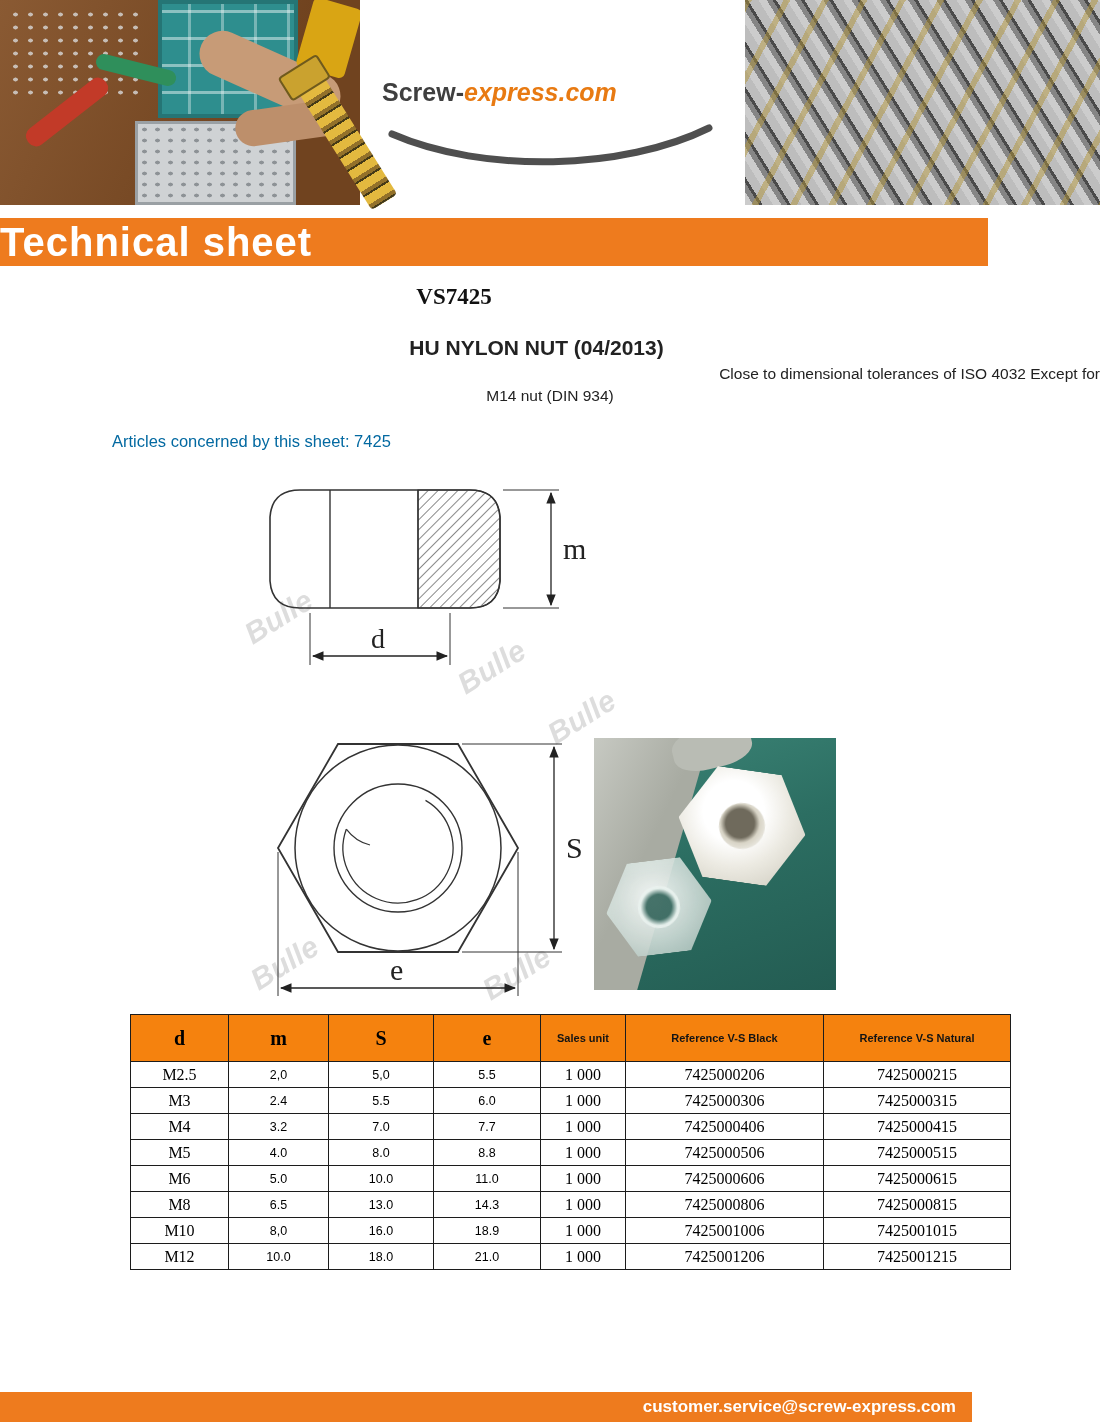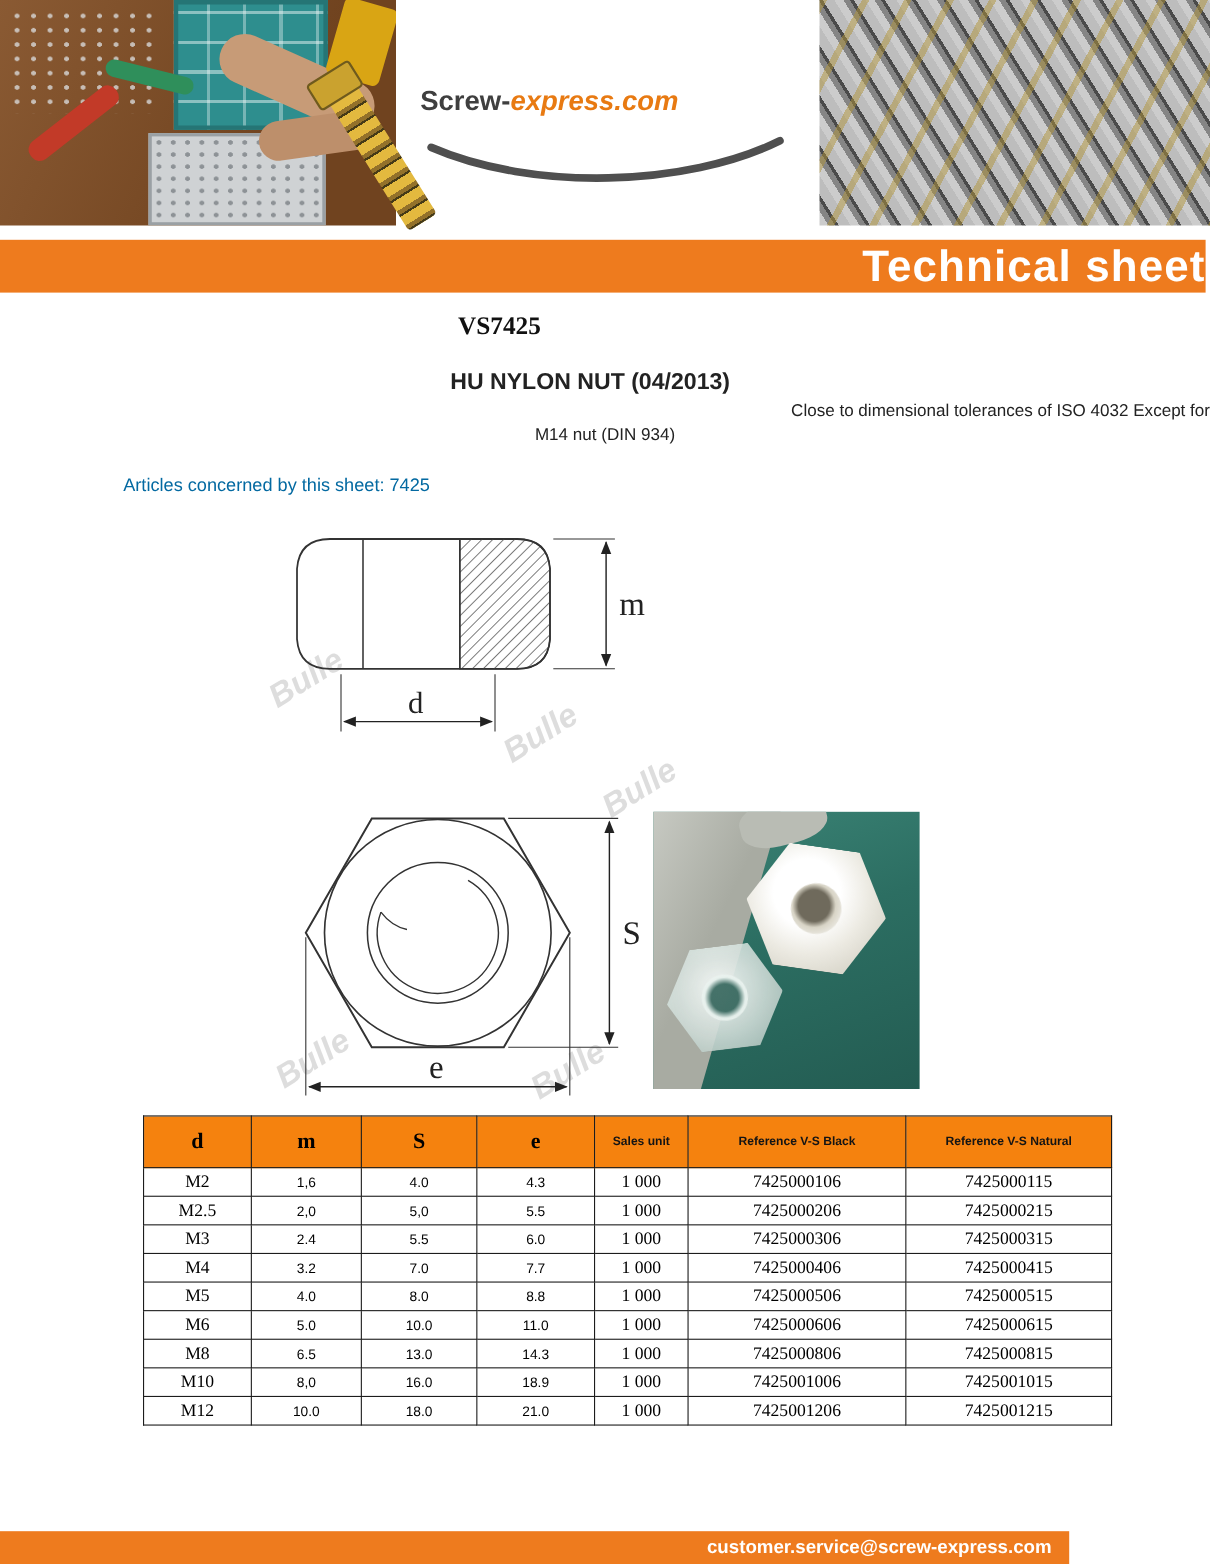--- a/index.html
+++ b/index.html
@@ -34,22 +34,22 @@
   .screw-head{position:absolute;left:-12px;top:-6px;width:24px;height:42px;background:#caa22f;border:2px solid #6f5a1d;border-radius:4px;}
 
   
   .logo{position:absolute;left:382px;top:78px;width:370px;white-space:nowrap;
     font-family:"Liberation Sans",sans-serif;font-size:25px;font-weight:bold;}
   .lp1{color:#3f3f3f;}
   .lp2{color:#e87a12;font-style:italic;}
   .swoosh{position:absolute;left:384px;top:120px;}
 
   
-  .banner{position:absolute;left:0;top:218px;width:1096px;height:48px;background:#ee7b1e;
-    display:flex;align-items:center;justify-content:flex-end;
+  .banner{position:absolute;left:0;top:218px;width:988px;height:48px;background:#ee7b1e;
+    display:flex;align-items:center;justify-content:flex-start;
     color:#ffffff;font-size:40px;font-weight:bold;letter-spacing:1px;}
 
   
   .doc-code{position:absolute;left:0;top:284px;width:908px;text-align:center;
     font-family:"Liberation Serif",serif;font-weight:bold;font-size:23px;color:#111;}
   .doc-title{position:absolute;left:0;top:336px;width:1073px;text-align:center;
     font-size:21px;font-weight:600;color:#222;}
   .doc-sub1{position:absolute;left:0;top:365px;width:1100px;text-align:right;font-size:15.5px;color:#222;}
   .doc-sub2{position:absolute;left:0;top:387px;width:1100px;text-align:center;font-size:15.5px;color:#222;}
   .articles{position:absolute;left:112px;top:432px;font-size:16.5px;color:#0369a1;}
@@ -205,29 +205,20 @@
           <th class="c1">m</th>
           <th class="c2">S</th>
           <th class="c3">e</th>
           <th class="c4">Sales unit</th>
           <th class="c5">Reference V-S Black</th>
           <th class="c6">Reference V-S Natural</th>
         </tr>
     </thead>
     <tbody>
         <tr>
-          <td class="c0">M2</td>
-          <td class="c1">1,6</td>
-          <td class="c2">4.0</td>
-          <td class="c3">4.3</td>
-          <td class="c4">1 000</td>
-          <td class="c5">7425000106</td>
-          <td class="c6">7425000115</td>
-        </tr>
-        <tr>
           <td class="c0">M2.5</td>
           <td class="c1">2,0</td>
           <td class="c2">5,0</td>
           <td class="c3">5.5</td>
           <td class="c4">1 000</td>
           <td class="c5">7425000206</td>
           <td class="c6">7425000215</td>
         </tr>
         <tr>
           <td class="c0">M3</td>

